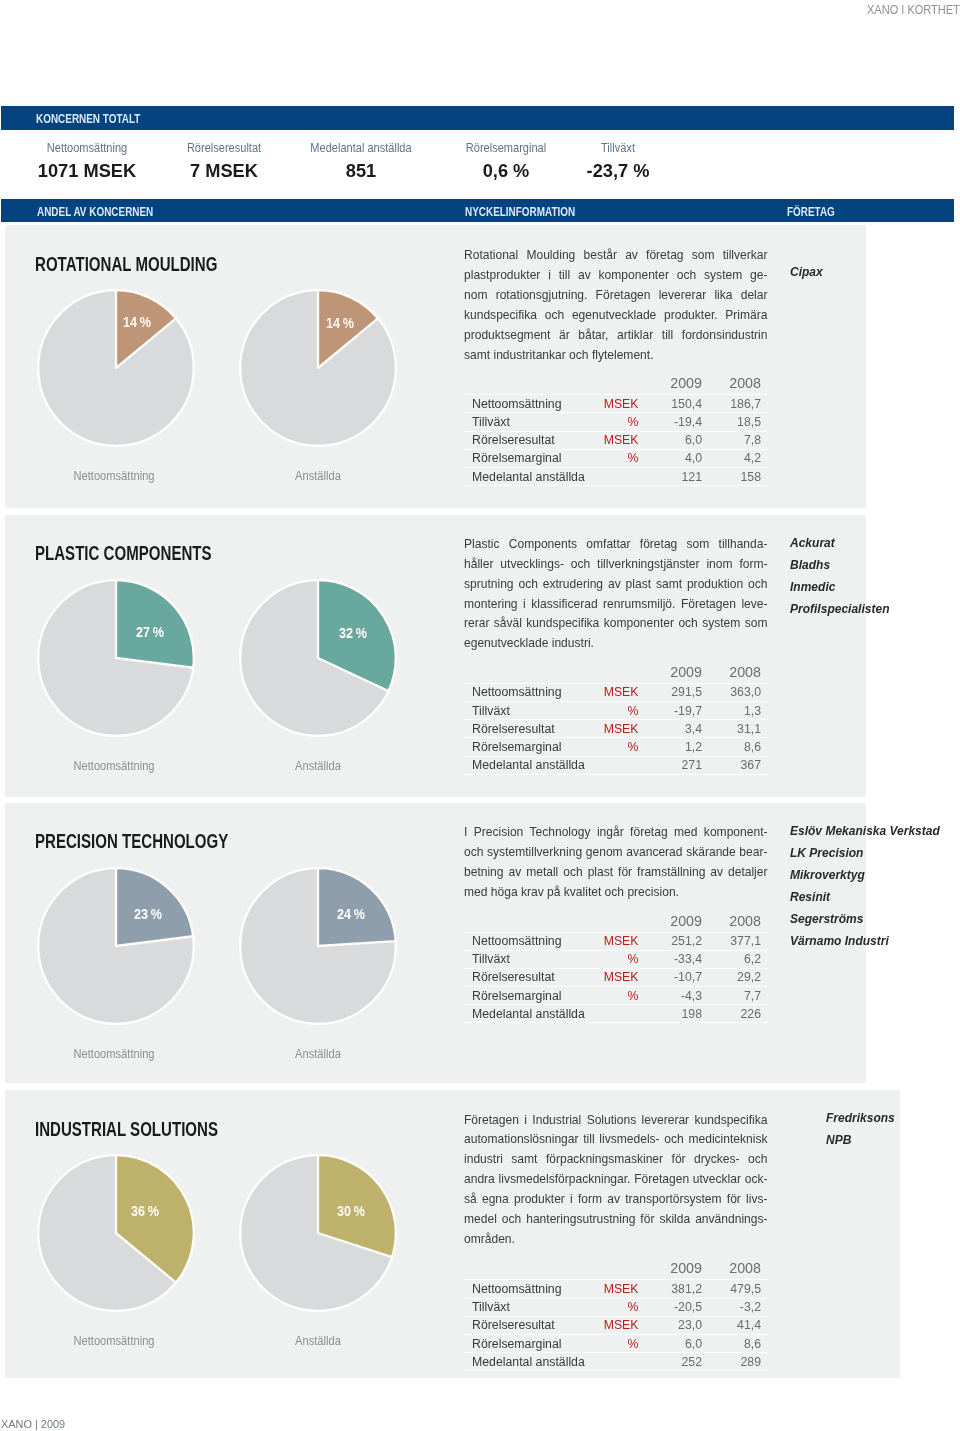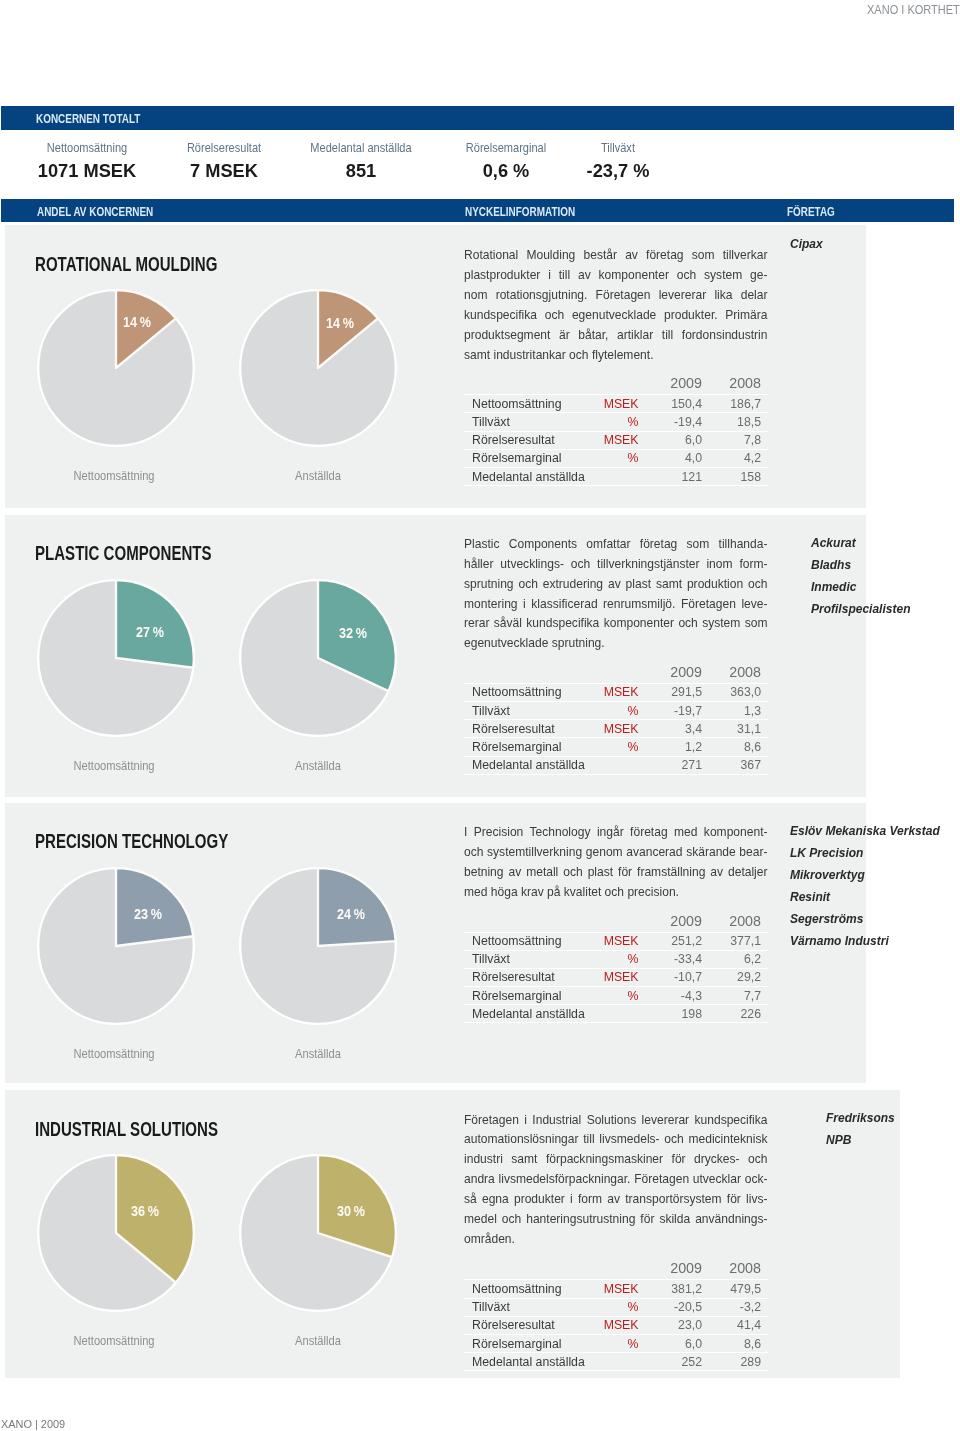--- a/index.html
+++ b/index.html
@@ -159,21 +159,21 @@
             <td class="num">4,2</td>
           </tr>
 <tr>
             <td class="name">Medelantal anställda</td>
             <td class="unit"></td>
             <td class="num">121</td>
             <td class="num">158</td>
           </tr>
 </tbody>
       </table>
-<div class="complist" style="left:785px;top:8px;">
+<div class="complist" style="left:785px;top:36px;">
 <div>Cipax</div>
 </div>
 </div>
 <div class="sect" style="top:515px;height:282px;">
 <div class="stitle" style="top:26.7px;">PLASTIC COMPONENTS</div>
 <div class="piewrap" style="left:31.5px;top:64.3px;width:158px;height:158px;">
 <svg width="158" height="158" viewBox="0 0 158 158">
           <circle cx="79" cy="79" r="77.825" fill="#D9DADC" stroke="#ffffff" stroke-width="2.35"></circle>
           <path d="M 79 79 L 79 1.175 A 77.825 77.825 0 0 1 156.211 88.754 Z" fill="#68A89F" stroke="#FDFBF7" stroke-width="2.35" stroke-linejoin="round"></path>
         </svg>
@@ -187,21 +187,21 @@
         </svg>
 </div>
 <div class="piecap" style="left:213px;top:243px;width:200px;">Anställda</div>
 <div class="pielab" style="left:307.5px;top:109.6px;width:80px;text-align:center;">32 %</div>
 <div class="desc" style="left:459px;top:19.8px;width:303.5px;">
 <div class="dl just">Plastic Components omfattar företag som tillhanda-</div>
 <div class="dl just">håller utvecklings- och tillverkningstjänster inom form-</div>
 <div class="dl just">sprutning och extrudering av plast samt produktion och</div>
 <div class="dl just">montering i klassificerad renrumsmiljö. Företagen leve-</div>
 <div class="dl just">rerar såväl kundspecifika komponenter och system som</div>
-<div class="dl">egenutvecklade sprutning.</div>
+<div class="dl">egenutvecklade industri.</div>
 </div>
 <table class="kt" style="left:459px;top:149.4px;width:304px;">
 <colgroup>
           <col style="width:120px">
           <col style="width:66px">
           <col style="width:59px">
           <col style="width:59px">
         </colgroup>
 <thead>
           <tr class="hd">
@@ -237,21 +237,21 @@
             <td class="num">8,6</td>
           </tr>
 <tr>
             <td class="name">Medelantal anställda</td>
             <td class="unit"></td>
             <td class="num">271</td>
             <td class="num">367</td>
           </tr>
 </tbody>
       </table>
-<div class="complist" style="left:806px;top:16.5px;">
+<div class="complist" style="left:785px;top:16.5px;">
 <div>Ackurat</div>
 <div>Bladhs</div>
 <div>Inmedic</div>
 <div>Profilspecialisten</div>
 </div>
 </div>
 <div class="sect" style="top:803px;height:280px;">
 <div class="stitle" style="top:27.3px;">PRECISION TECHNOLOGY</div>
 <div class="piewrap" style="left:31.5px;top:64.3px;width:158px;height:158px;">
 <svg width="158" height="158" viewBox="0 0 158 158">

